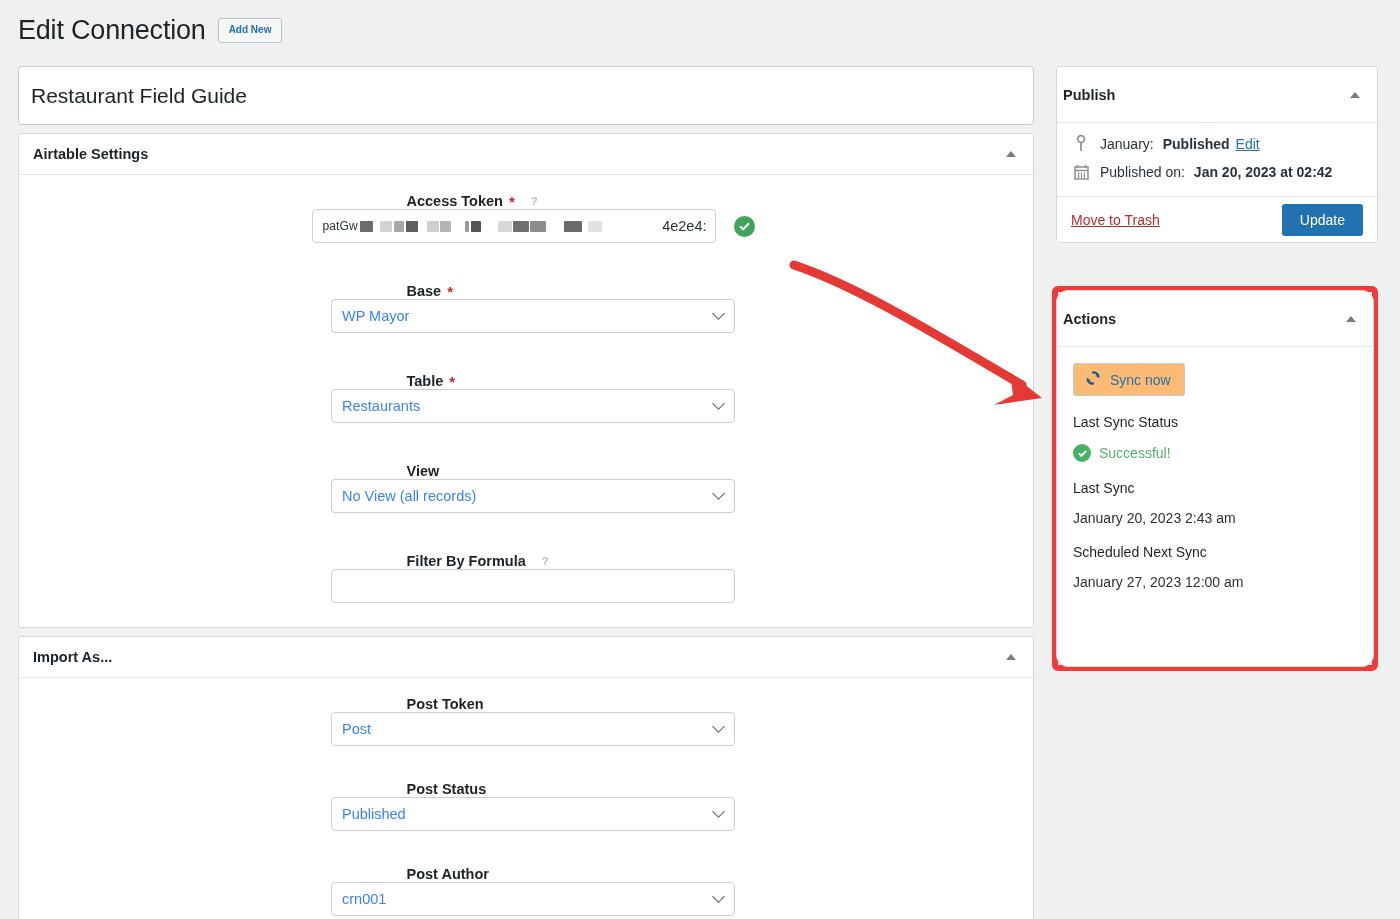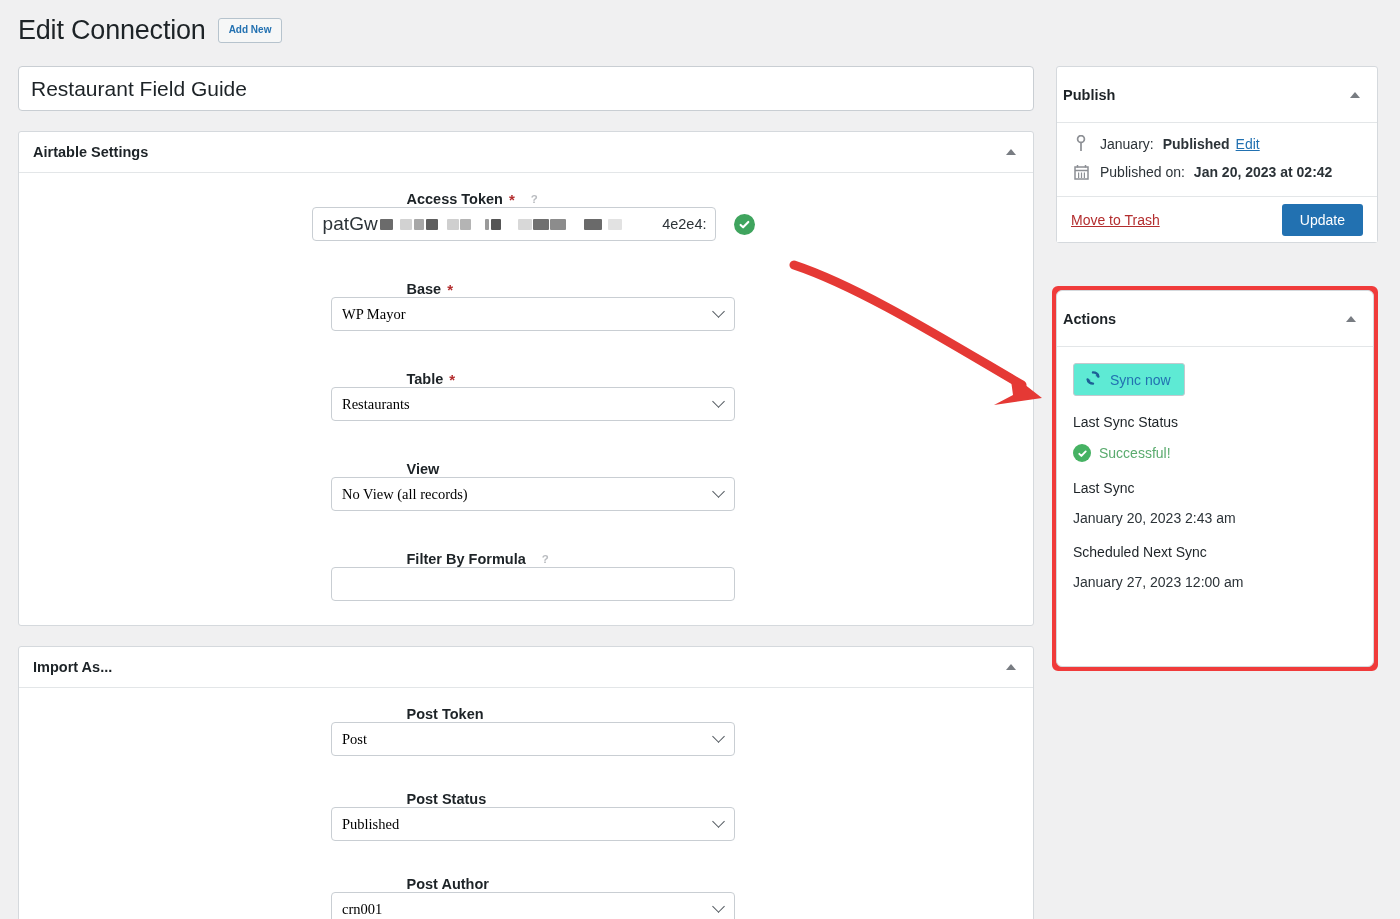--- a/index.html
+++ b/index.html
@@ -24,29 +24,29 @@
   .add-new-btn {
     font-size: 10px; font-weight: 600; color: #2271b1;
     background: #f6f7f7; border: 1px solid #b6c3cd;
     border-radius: 3px; padding: 4px 10px 5px; line-height: 1.4;
     cursor: pointer;
   }
 
   
   .main-col { position: absolute; left: 18px; top: 66px; width: 1016px; }
   .title-input {
-    width: 1016px; height: 45px;
+    width: 1016px; height: 59px;
     background: #fff; border: 1px solid #c9ced3; border-radius: 4px;
     font-size: 21px; color: #1d2327; font-family: "Liberation Sans", sans-serif;
     padding: 0 12px; outline: none;
   }
 
   .panel {
     background: #fff; border: 1px solid #d5d9dd; border-radius: 3px;
-    margin-top: 20px;
+    margin-top: 8px;
   }
   .panel-head {
     height: 41px; border-bottom: 1px solid #e3e6e8;
     display: flex; align-items: center; padding: 0 14px;
     position: relative;
   }
   .panel-head-title { font-size: 14.5px; font-weight: 700; color: #1d2327; }
   .collapse-toggle {
     position: absolute; right: 12px; top: 50%; transform: translateY(-50%);
     width: 20px; height: 20px; display: flex; align-items: center; justify-content: center;
@@ -71,39 +71,39 @@
   }
   .req-star { color: #b32d2e; font-size: 15px; font-weight: 700; line-height: 1; }
   .help-q {
     color: #b9bcc0; font-size: 11.5px; font-weight: 700; margin-left: 10px;
     cursor: pointer;
   }
   .control { position: relative; width: 404px; }
   .select-box, .text-box {
     width: 404px; height: 34px;
     background: #fff; border: 1px solid #c9ced3; border-radius: 4px;
-    font-size: 14.5px; color: #000000; padding: 0 32px 0 10px;
+    font-size: 14.5px; color: #3b82f6; padding: 0 32px 0 10px;
     display: flex; align-items: center;
-    font-family: Liberation Serif, serif;
+    font-family: Liberation Sans, sans-serif;
   }
   .text-box { padding-right: 10px; }
   .chev {
     position: absolute; right: 12px; top: 50%; margin-top: -3px;
     width: 9px; height: 9px;
     border-right: 1.6px solid #50575e; border-bottom: 1.6px solid #50575e;
     transform: rotate(45deg); margin-top: -7px;
   }
   
   .token-box {
     width: 404px; height: 34px; background: #fff;
     border: 1px solid #c9ced3; border-radius: 4px;
     display: flex; align-items: center; padding: 0 8px 0 10px;
     overflow: hidden; position: relative;
   }
-  .token-pre { font-size: 19px; color: #2c3338; letter-spacing: 0.1px; }
+  .token-pre { font-size: 12px; color: #2c3338; letter-spacing: 0.1px; }
   .token-blur { display: flex; align-items: center; gap: 0; flex: 1; margin-left: 1px; }
   .blk { height: 11px; border-radius: 1px; }
   .token-tail { font-size: 14.5px; color: #2c3338; margin-left: auto; }
   .ok-badge {
     width: 21px; height: 21px; border-radius: 50%;
     background: #3fa45e; margin-left: 18px; flex: none;
     display: flex; align-items: center; justify-content: center;
   }
   .ok-badge svg { display: block; }
 
@@ -140,27 +140,27 @@
     font-family: "Liberation Sans", sans-serif;
   }
 
   
   .actions-wrap {
     position: absolute; left: 1052px; top: 286px; width: 326px; height: 385px;
     border: 6px solid #f03b3b; border-radius: 6px;
   }
   .actions-panel {
     position: absolute; left: -2px; top: -2px; width: 318px; height: 377px;
-    background: #fff; border: 1px solid #d5d9dd; border-radius: 6px;
+    background: #fff; border: 1px solid #d5d9dd; border-radius: 12px;
     overflow: hidden;
   }
   .actions-body { padding: 16px 16px 14px; }
   .sync-btn {
     display: inline-flex; align-items: center; gap: 9px;
-    background: #5eead4; border: 1px solid #c3c9ce; border-radius: 3px;
+    background: #fdba74; border: 1px solid #c3c9ce; border-radius: 3px;
     color: #2271b1; font-size: 14px; padding: 6px 13px 6px 11px; cursor: pointer;
     font-family: "Liberation Sans", sans-serif;
   }
   .act-label { font-size: 14px; font-weight: 400; color: #1d2327; margin-top: 18px; }
   .act-value { font-size: 14px; color: #2c3338; margin-top: 14px; }
   .succ-row { display: flex; align-items: center; gap: 8px; margin-top: 14px; }
   .succ-badge {
     width: 18px; height: 18px; border-radius: 50%; background: #46b263;
     display: flex; align-items: center; justify-content: center; flex: none;
   }

